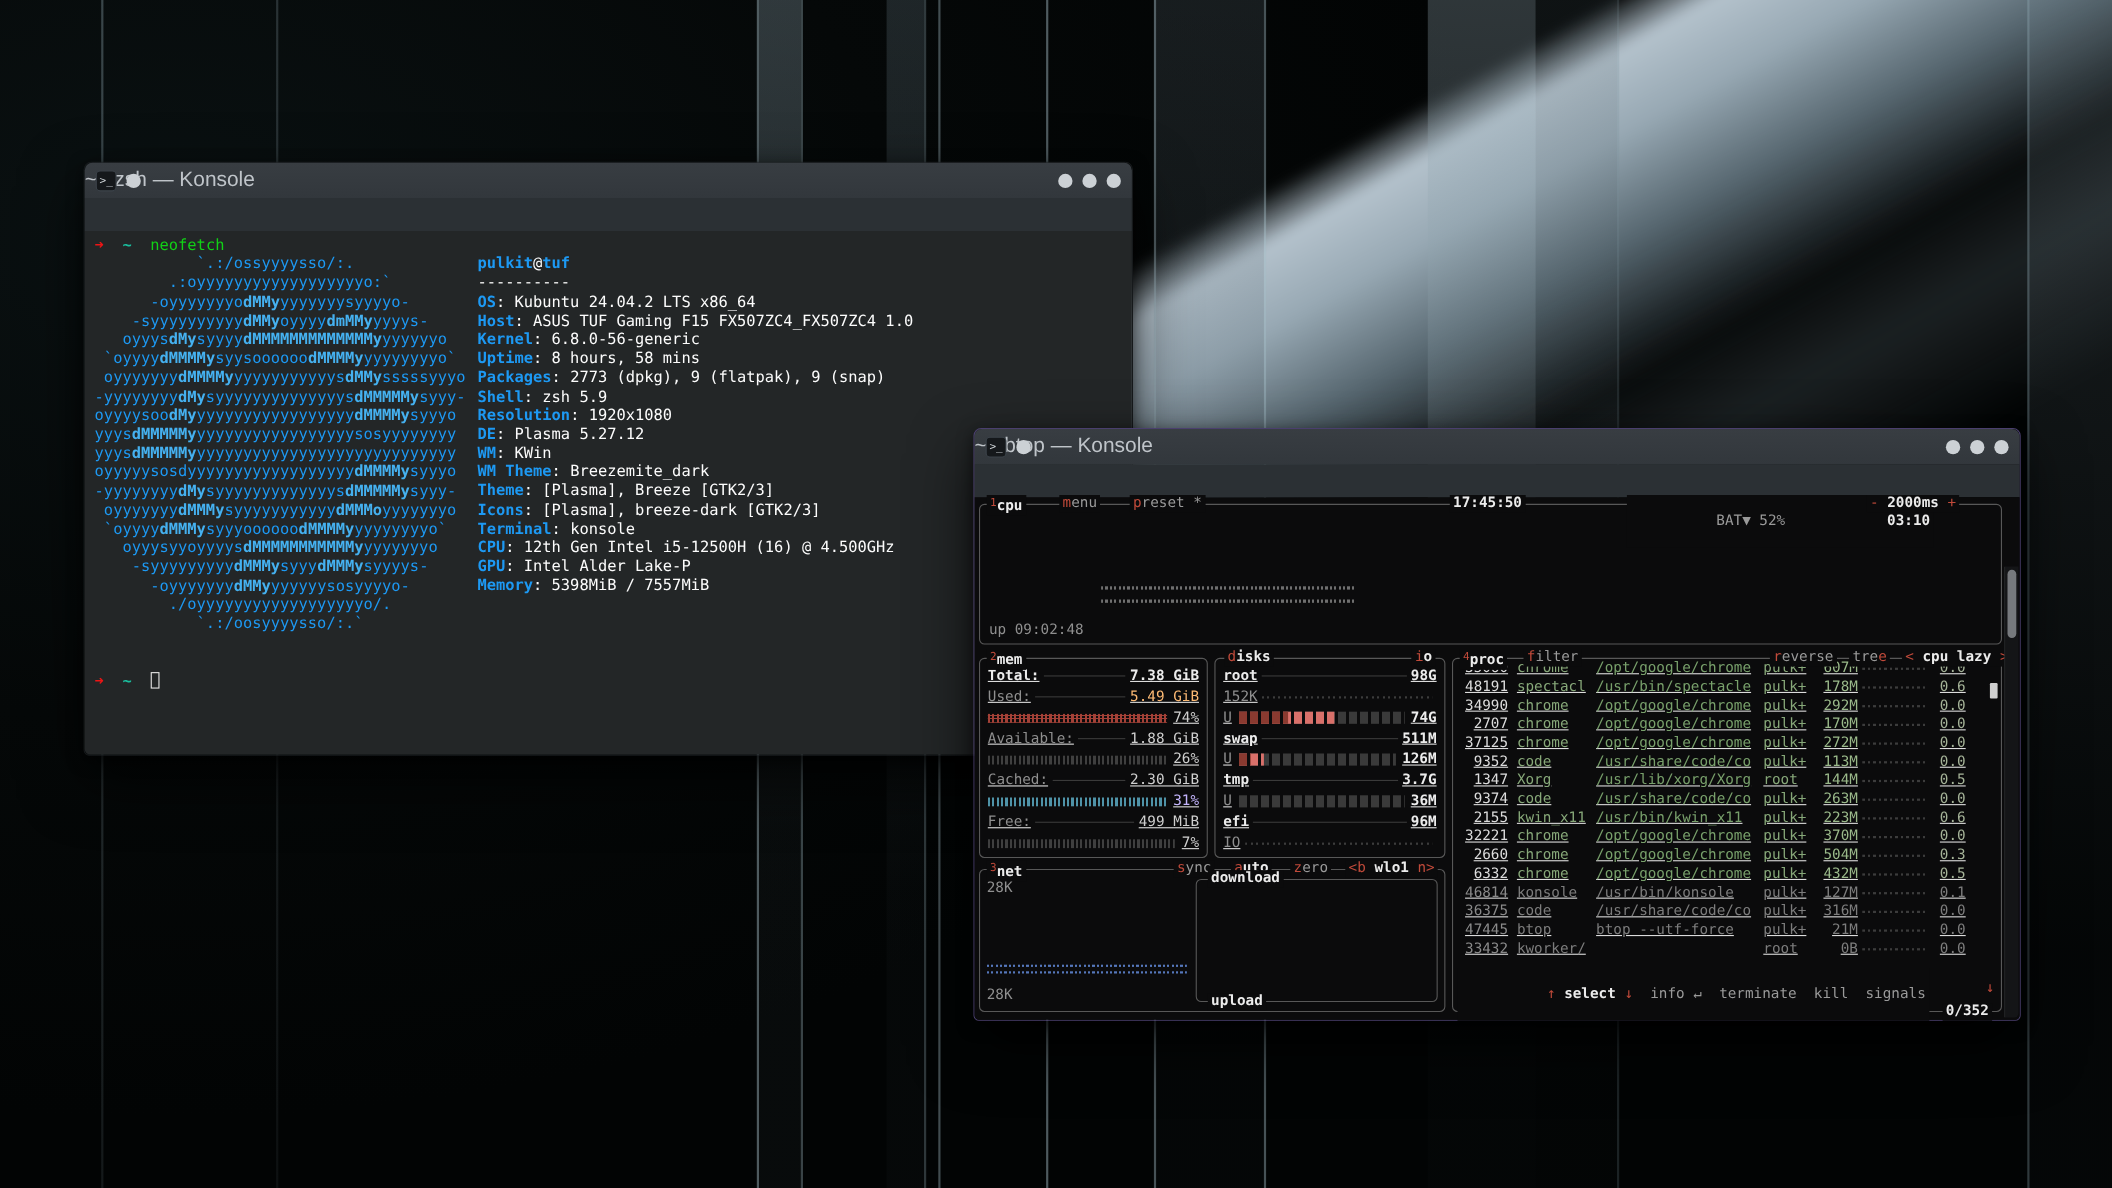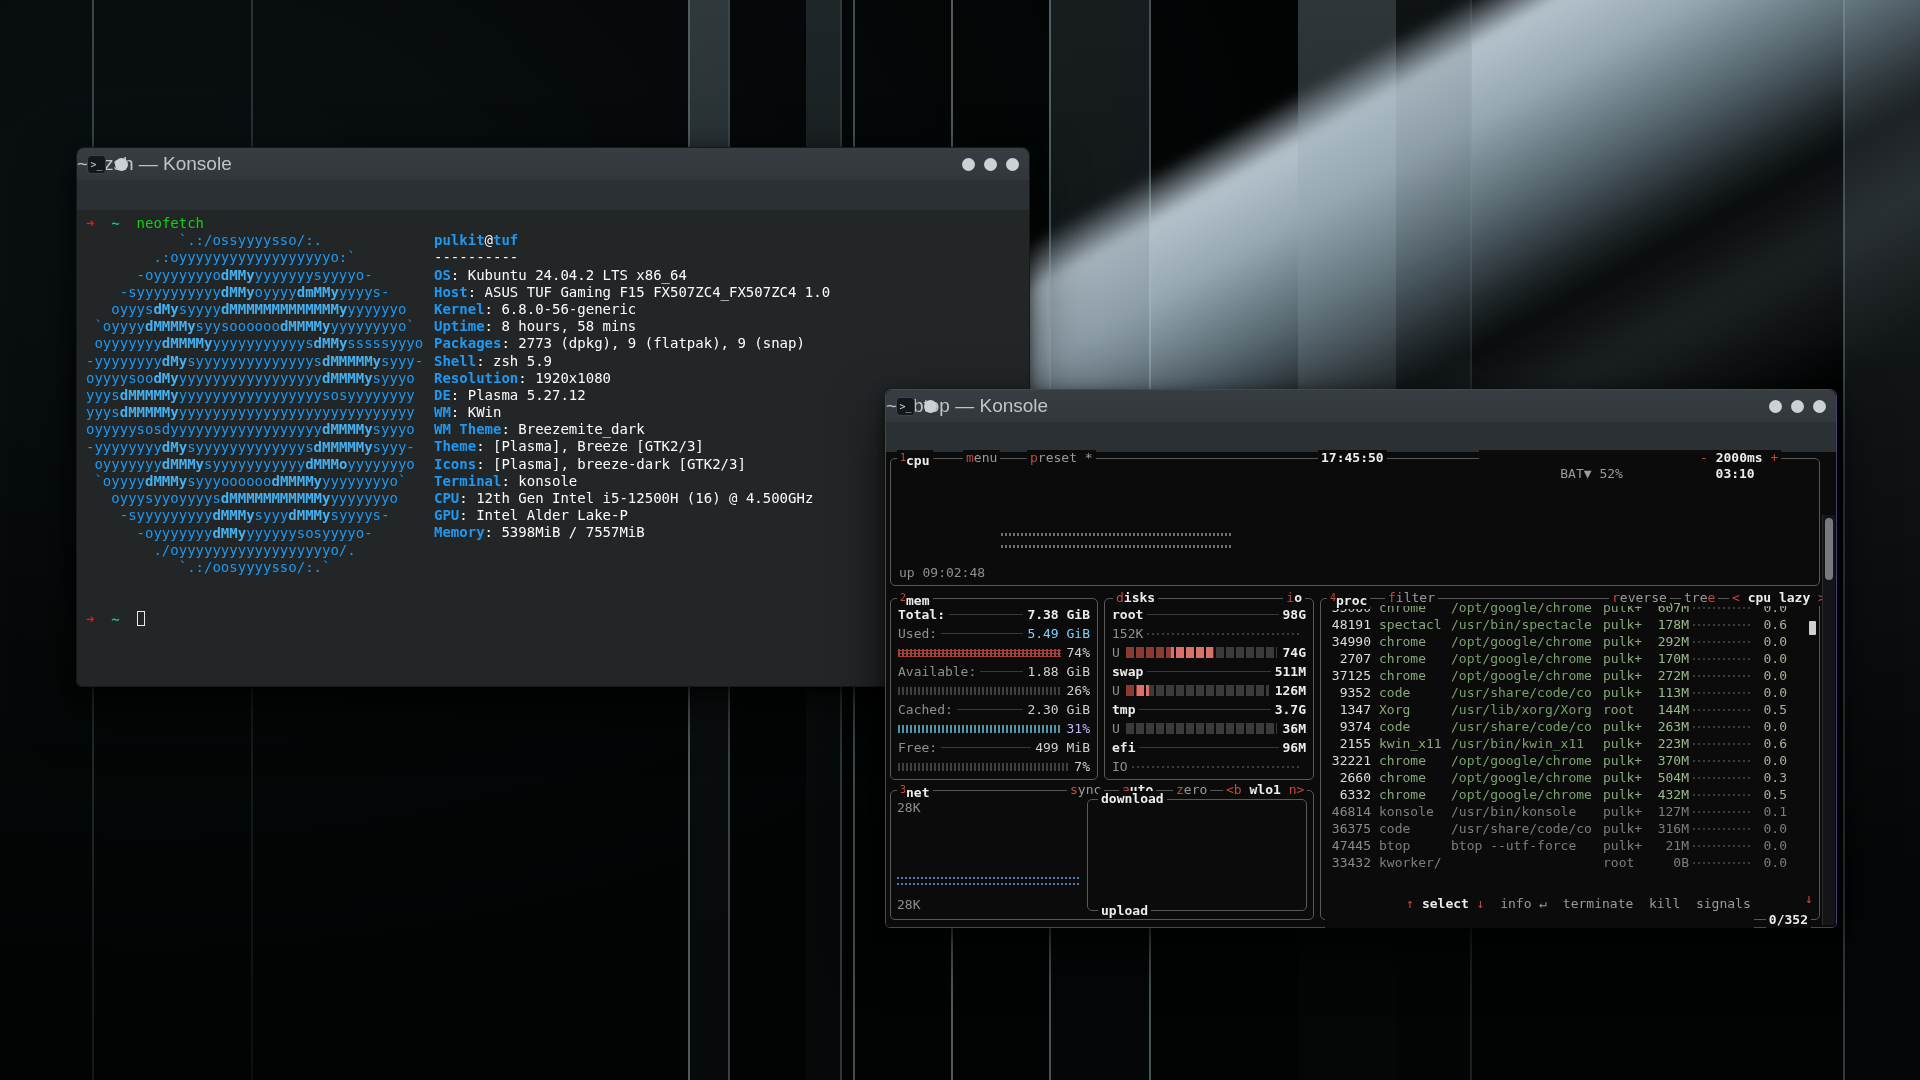--- a/index.html
+++ b/index.html
@@ -50,21 +50,21 @@
   .palette{margin-top:17px;}
   .prow-sw{display:flex;height:17px;}
   .swatch{width:24.3px;height:17px;display:inline-block;}
   .cursor-hollow{display:inline-block;width:8px;height:15px;border:1.5px solid #e8e8e8;vertical-align:-2px;}
 
   
   #win-btop{left:885px;top:389px;width:952px;height:539px;z-index:5;border:1px solid #4a3f6e;}
   #term2{position:absolute;left:0;right:0;top:62px;bottom:0;background:#0b0b0c;border-radius:0 0 4px 4px;
          font-size:13px;line-height:17px;color:#dcdcdc;}
   #btop-area{position:absolute;left:4px;right:16px;top:0;bottom:4px;}
-  .bbox{position:absolute;border:1px solid #585858;border-radius:5px;}
+  .bbox{position:absolute;border:1px solid #585858;border-radius:5px;text-decoration:underline;}
   .btitle{position:absolute;top:-9px;background:#0b0b0c;padding:0 3px;white-space:pre;line-height:16px;}
   .bfoot{position:absolute;bottom:-9px;background:#0b0b0c;padding:0 3px;white-space:pre;line-height:16px;}
   .sup{color:#c14a3a;font-size:10px;vertical-align:4px;}
   .bt-name{color:#ececec;font-weight:bold;}
   .hot{color:#c14a3a;}
   .opt{color:#9a9a9a;}
   .wval{color:#ececec;font-weight:bold;}
   .gray{color:#8f8f8f;}
   .dotted-lead{flex:1;margin:0 4px;background:repeating-linear-gradient(90deg,#3c3c3c 0 2px,transparent 2px 5px);height:2px;align-self:center;}
   .solid-lead{flex:1;margin:0 4px;border-top:1px solid #3a3a3a;align-self:center;}
@@ -293,21 +293,21 @@
         <div class="cpu-dots" style="left:110px;top:74px;width:230px;"></div>
         <div class="cpu-dots" style="left:110px;top:86px;width:230px;"></div>
         <span class="gray" style="position:absolute;left:8px;bottom:4px;">up 09:02:48</span>
 
       </div>
 
       <div class="bbox" id="mem-box" style="left:0;top:146px;width:208px;height:182px;">
         <span class="btitle" style="left:6px;"><span class="sup">2</span><span class="bt-name">mem</span></span>
         <div style="padding-top:6px;">
           <div class="srow"><span class="wval">Total:</span><span class="solid-lead"></span><span class="wval">7.38 GiB</span></div>
-          <div class="srow"><span class="gray">Used:</span><span class="solid-lead"></span><span style="color:#7dd3fc;">5.49 GiB</span></div>
+          <div class="srow"><span class="gray">Used:</span><span class="solid-lead"></span><span style="color:#fdba74;">5.49 GiB</span></div>
           <div class="srow"><span class="mini-meter m-red"></span><span style="color:#cfcfcf;">74%</span></div>
           <div class="srow"><span class="gray">Available:</span><span class="solid-lead"></span><span style="color:#cfcfcf;">1.88 GiB</span></div>
           <div class="srow"><span class="mini-meter m-dim"></span><span style="color:#cfcfcf;">26%</span></div>
           <div class="srow"><span class="gray">Cached:</span><span class="solid-lead"></span><span style="color:#cfcfcf;">2.30 GiB</span></div>
           <div class="srow"><span class="mini-meter m-cyan"></span><span style="color:#c4b5fd;">31%</span></div>
           <div class="srow"><span class="gray">Free:</span><span class="solid-lead"></span><span style="color:#cfcfcf;">499 MiB</span></div>
           <div class="srow"><span class="mini-meter m-dim"></span><span style="color:#cfcfcf;">7%</span></div>
         </div>
       </div>
 

